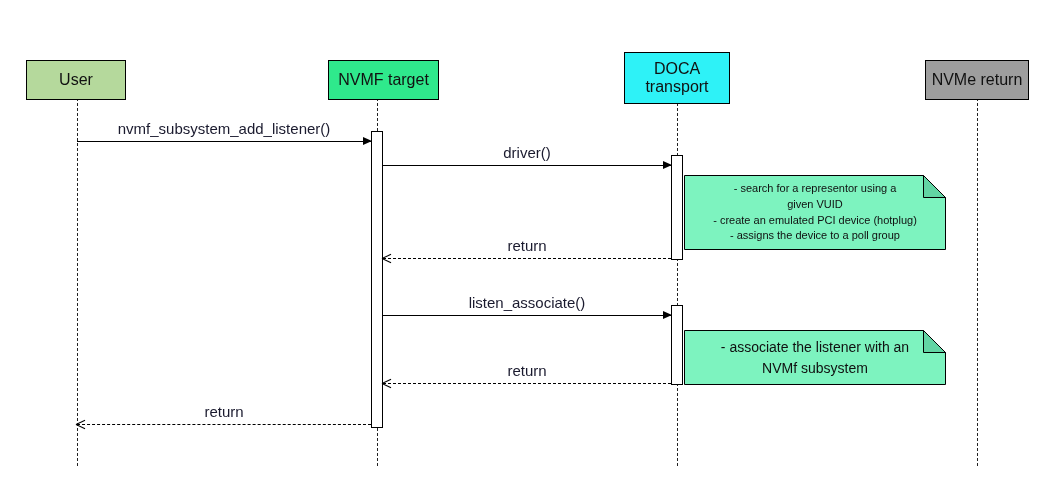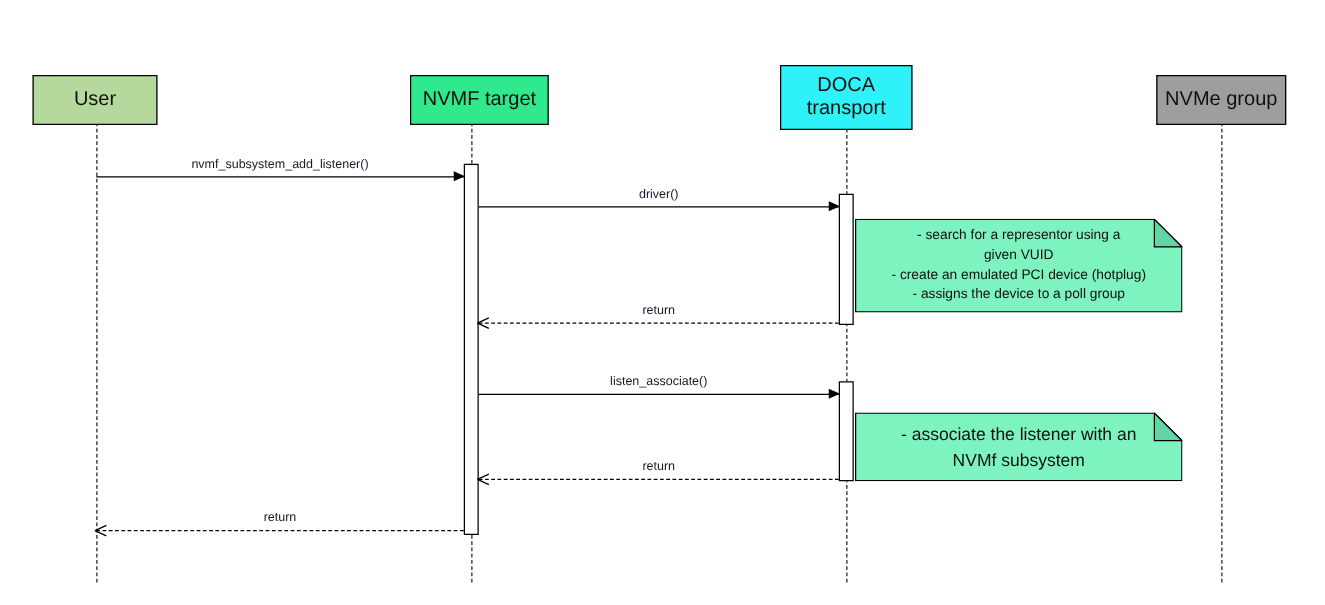--- a/index.html
+++ b/index.html
@@ -64,21 +64,21 @@
   }
   .msg.dashed .line {
     border-top: 1px dashed #000000;
   }
   .msg .label {
     position: absolute;
     left: 0;
     width: 100%;
     bottom: 4px;
     text-align: center;
-    font-size: 10px;
+    font-size: 15px;
     color: #1a1a2e;
     white-space: nowrap;
   }
   
   .arrow-solid-r {
     position: absolute;
     right: -1px;
     top: -4px;
     width: 0;
     height: 0;
@@ -147,21 +147,21 @@
 
   <div class="participant" style="left:328px; top:48px; width:111px; height:40px; background:#2fe98c;">
     <span>NVMF target</span>
   </div>
 
   <div class="participant" style="left:624px; top:40px; width:106px; height:52px; background:#2ef2f7;">
     <span>DOCA transport</span>
   </div>
 
   <div class="participant" style="left:925px; top:48px; width:104px; height:40px; background:#9e9e9e;">
-    <span>NVMe group</span>
+    <span>NVMe return</span>
   </div>
 
   <div class="activation" style="left:371px; top:131px; height:297px;"></div>
 
   <div class="activation" style="left:671px; top:155px; height:105px;"></div>
 
   <div class="activation" style="left:671px; top:305px; height:80px;"></div>
 
   <div class="msg" style="left:77px; top:141px; width:294px;">
     <div class="line"></div>

